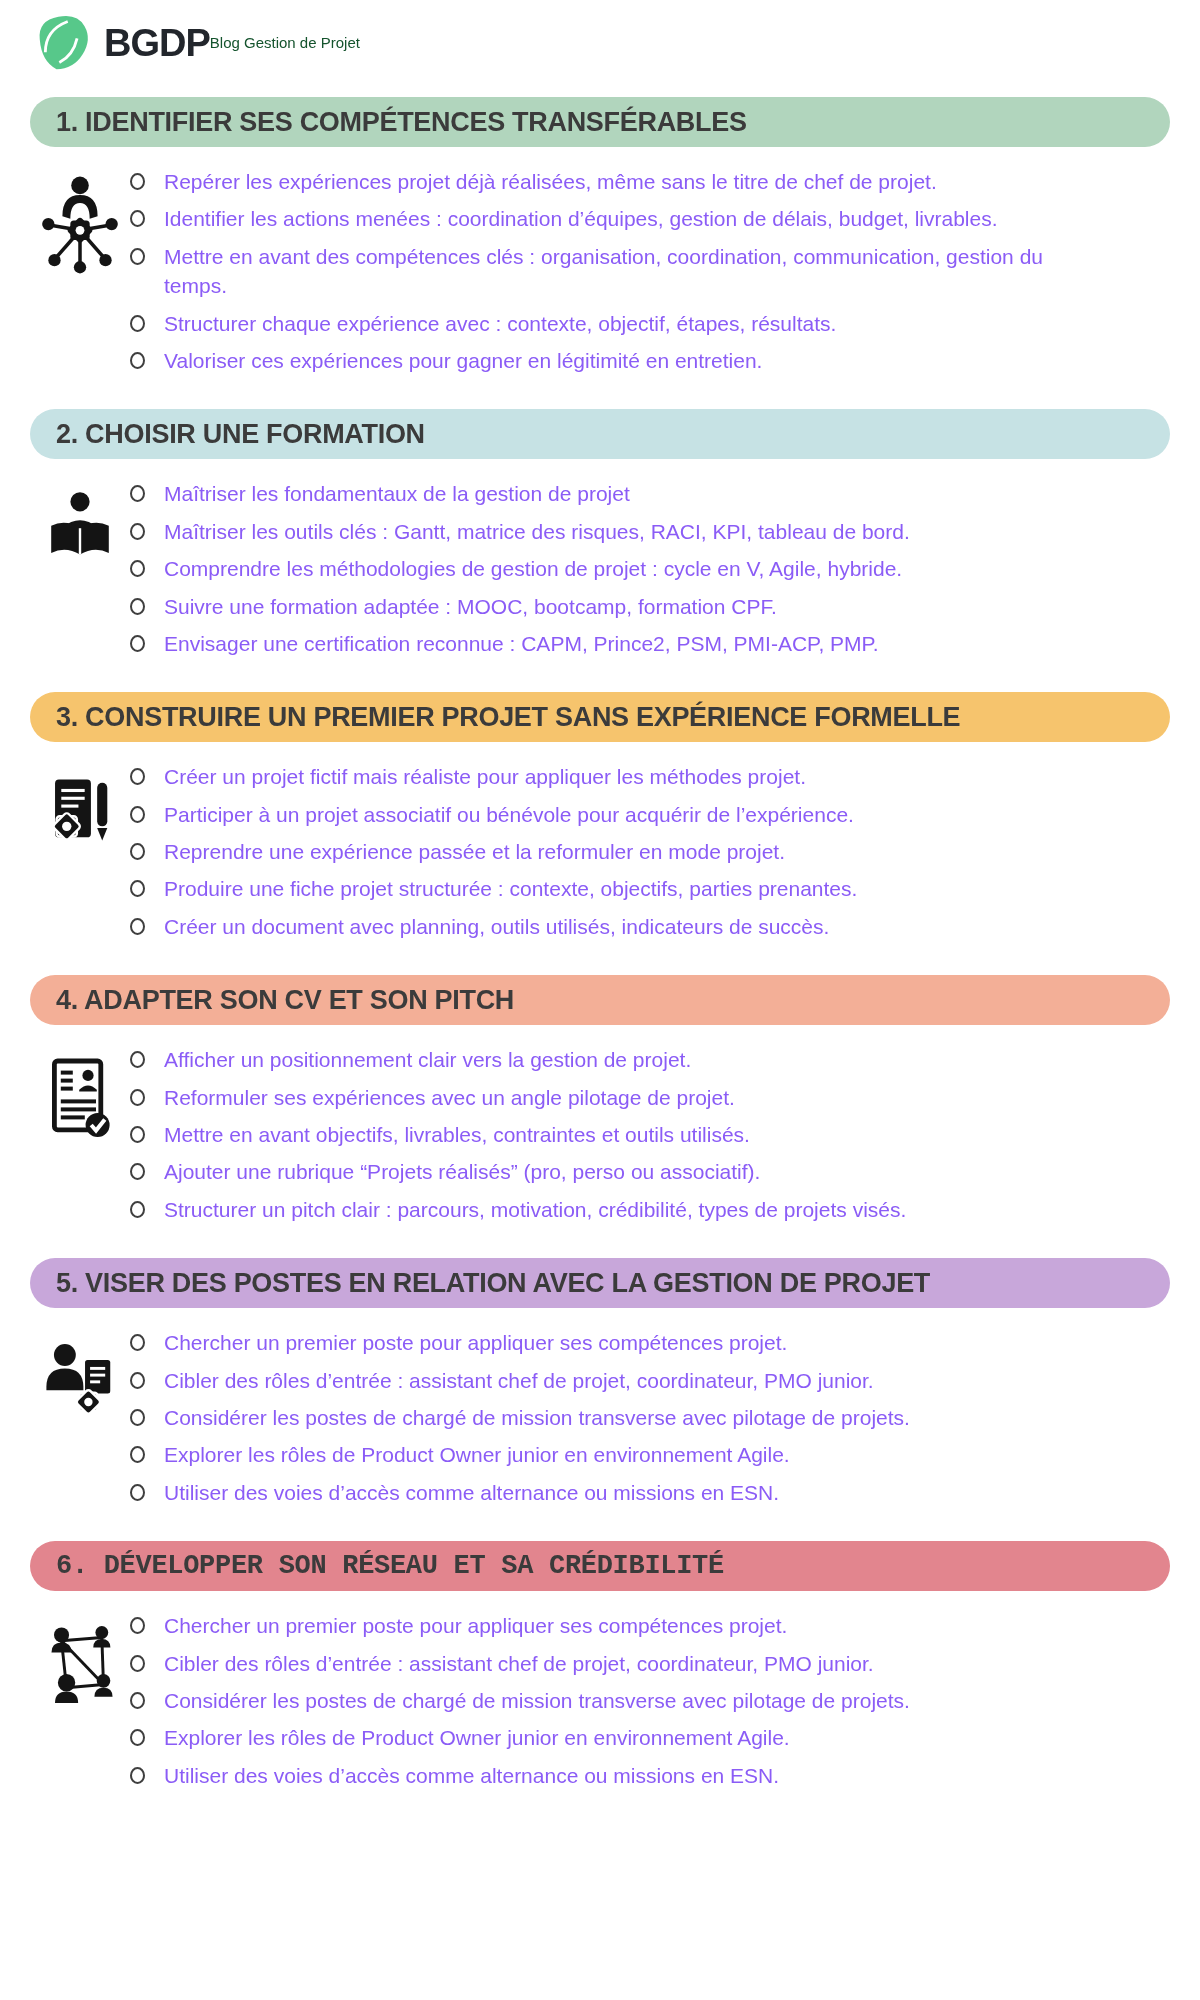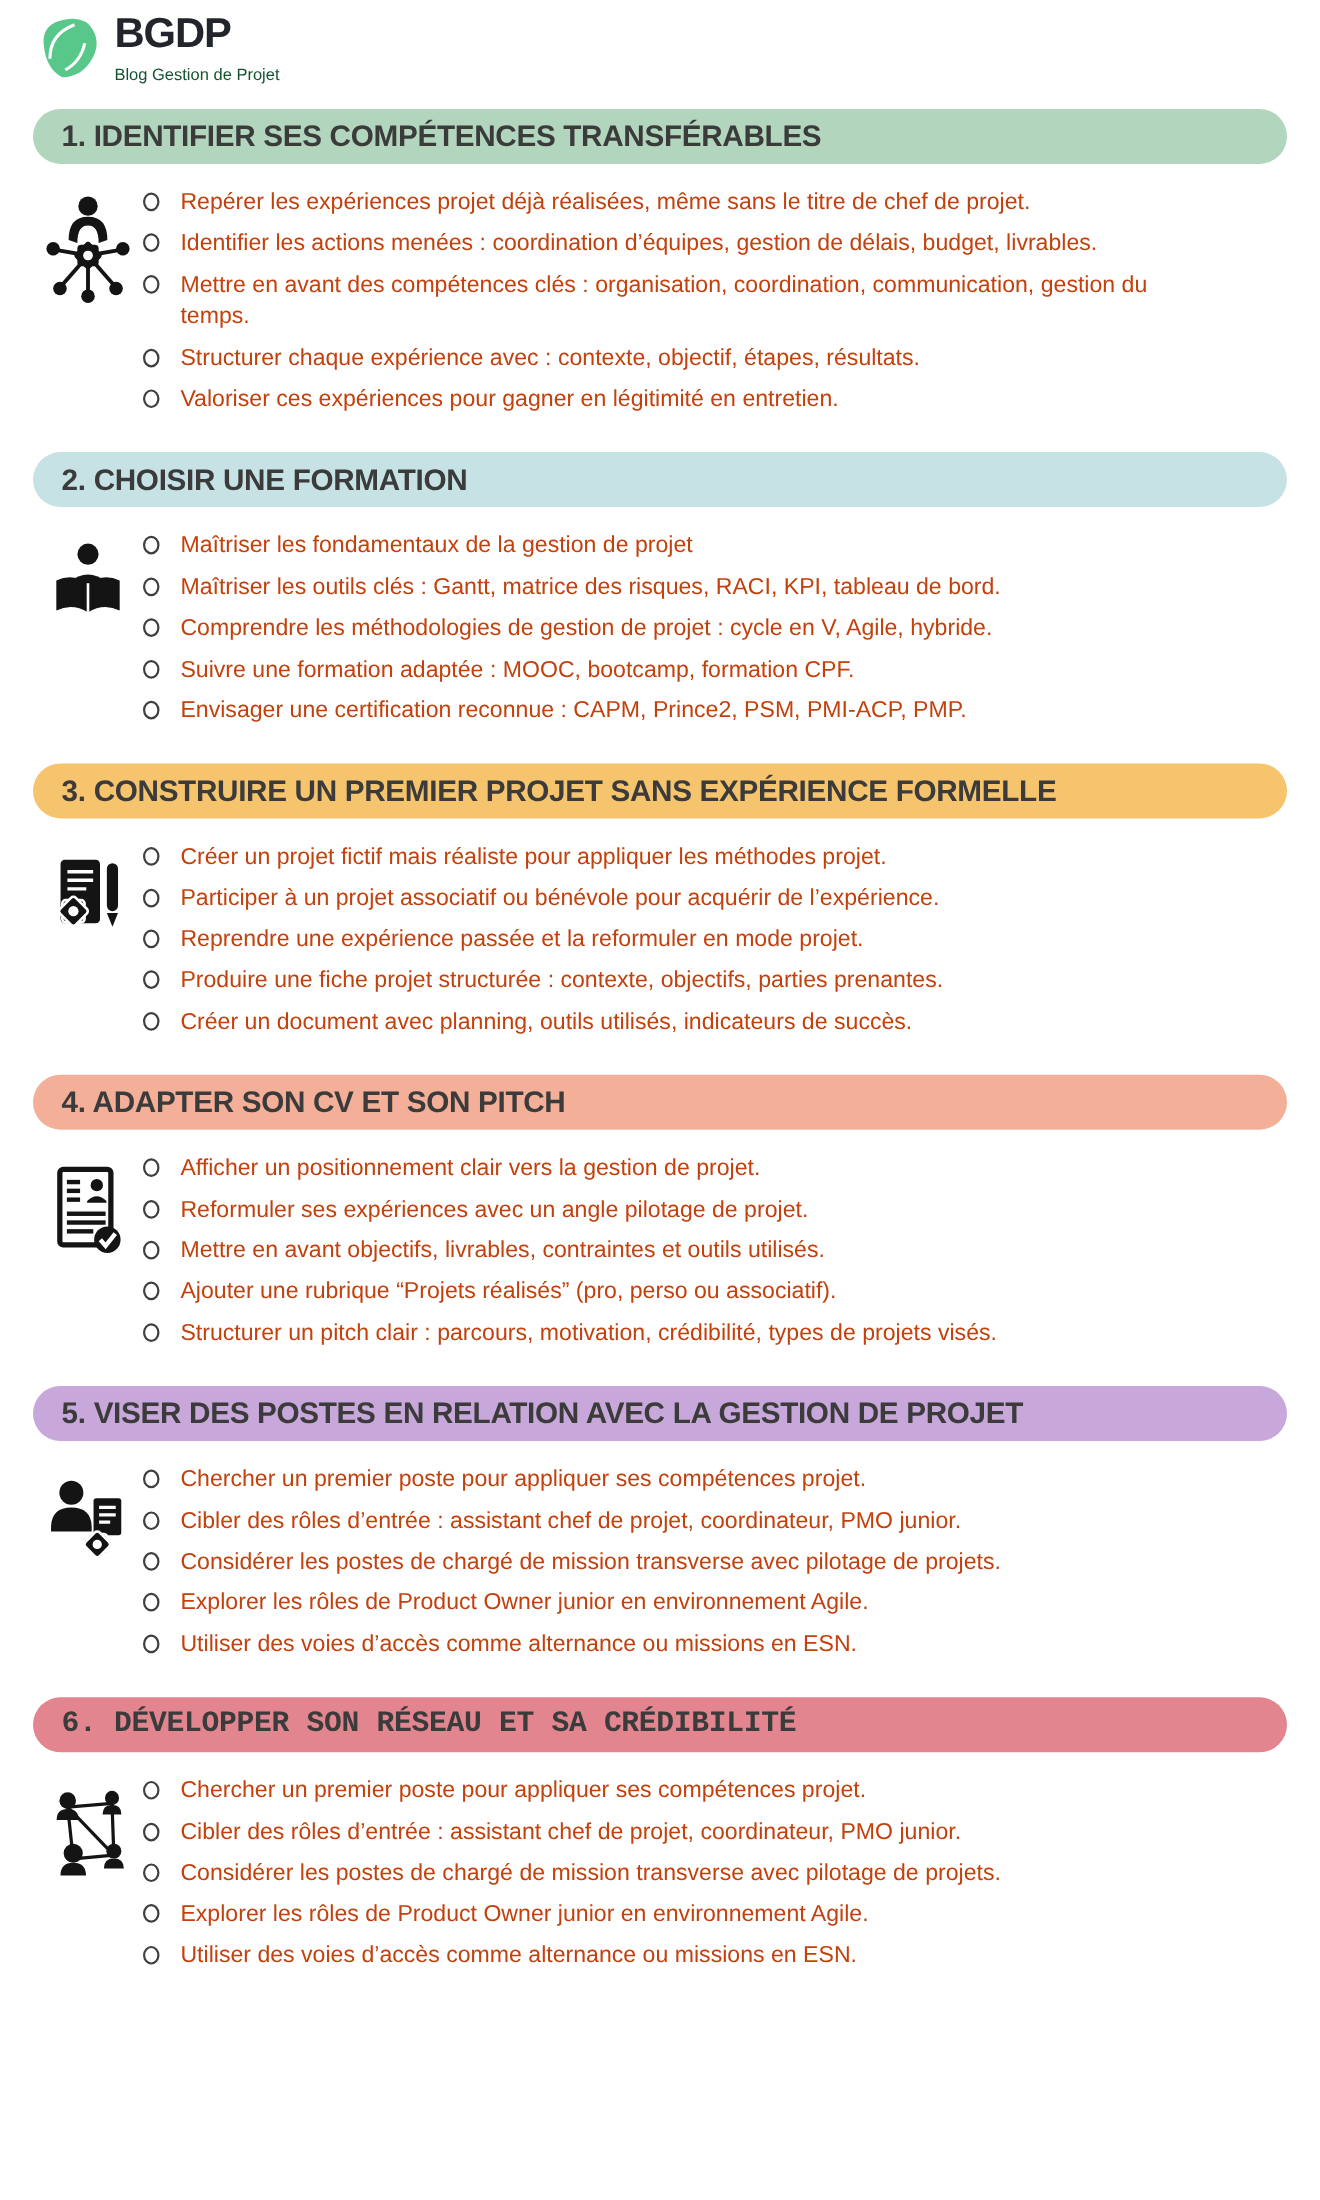--- a/index.html
+++ b/index.html
@@ -3,38 +3,38 @@
 <meta charset="utf-8">
 <style>
   html,body{margin:0;padding:0;}
   body{
     width:1200px;height:2000px;background:#ffffff;overflow:hidden;
     font-family:"Liberation Sans","DejaVu Sans",sans-serif;color:#4b4b4b;
   }
   .page{padding:0 30px;box-sizing:border-box;}
   
   .logo-row{display:flex;align-items:center;gap:12px;padding:12px 0 0 6px;}
-  .logo-text{display:flex;flex-direction:column;line-height:1;}
+  .logo-text{display:flex;flex-direction:row;line-height:1;}
   .logo-abbr{font-size:38px;font-weight:800;color:#22262c;letter-spacing:-1px;}
   .logo-tagline{font-size:15px;color:#14532d;margin-top:11px;}
   
   .main-title{
     text-align:center;font-weight:800;color:#23272d;
     font-size:35px;line-height:1.22;margin:22px 0 44px;letter-spacing:-0.5px;
   }
   
   .bar{
     height:50px;border-radius:25px;display:flex;align-items:center;
     padding:0 26px;font-size:27px;font-weight:800;color:#3b3b3b;letter-spacing:-0.3px;
     box-sizing:border-box;
   }
   .section-body{display:flex;padding:18px 0 26px;}
   .icon-col{flex:0 0 100px;display:flex;justify-content:center;align-items:flex-start;padding-top:10px;}
   .items{flex:1;max-width:960px;list-style:none;margin:0;padding:2px 0 0 0;}
-  .item{display:flex;gap:19px;margin-bottom:8px;font-size:21px;line-height:1.4;color:#c2410c;}
+  .item{display:flex;gap:19px;margin-bottom:8px;font-size:21px;line-height:1.4;color:#8b5cf6;}
   .marker{flex:0 0 auto;width:11px;height:13px;border:2.5px solid #3f3f3f;border-radius:50%;margin-top:6px;}
   .txt{white-space:pre-line;}
   svg{display:block;}
 </style>
 </head>
 <body>
 
 <div class="page">
 
   <div class="logo-row">

